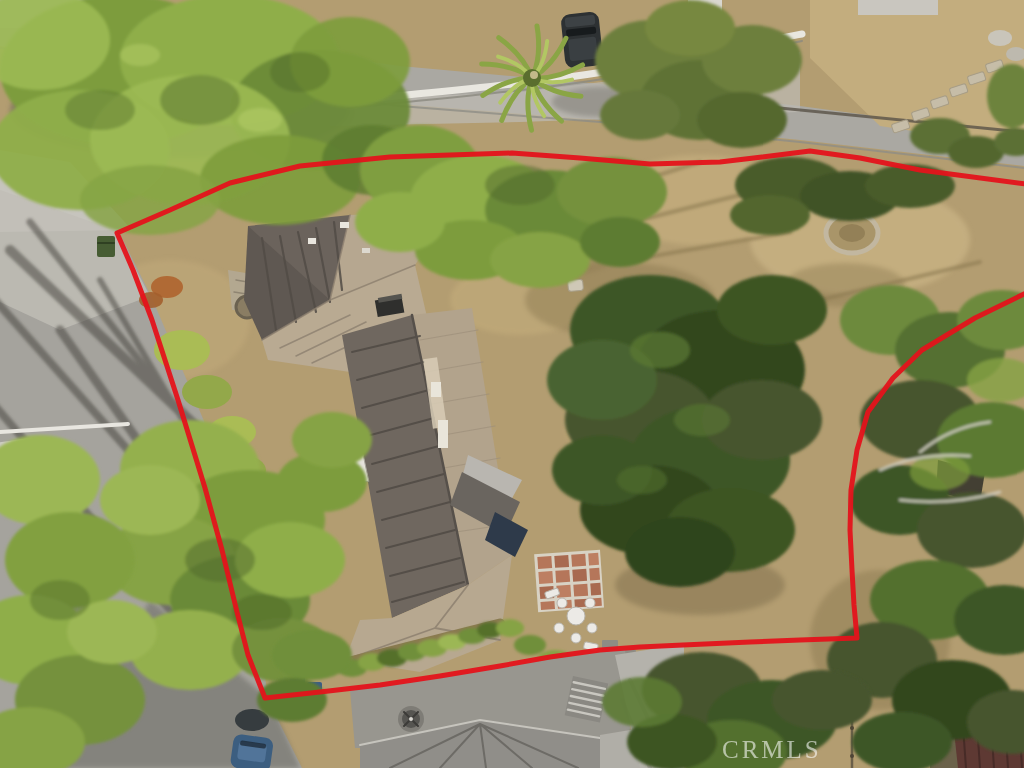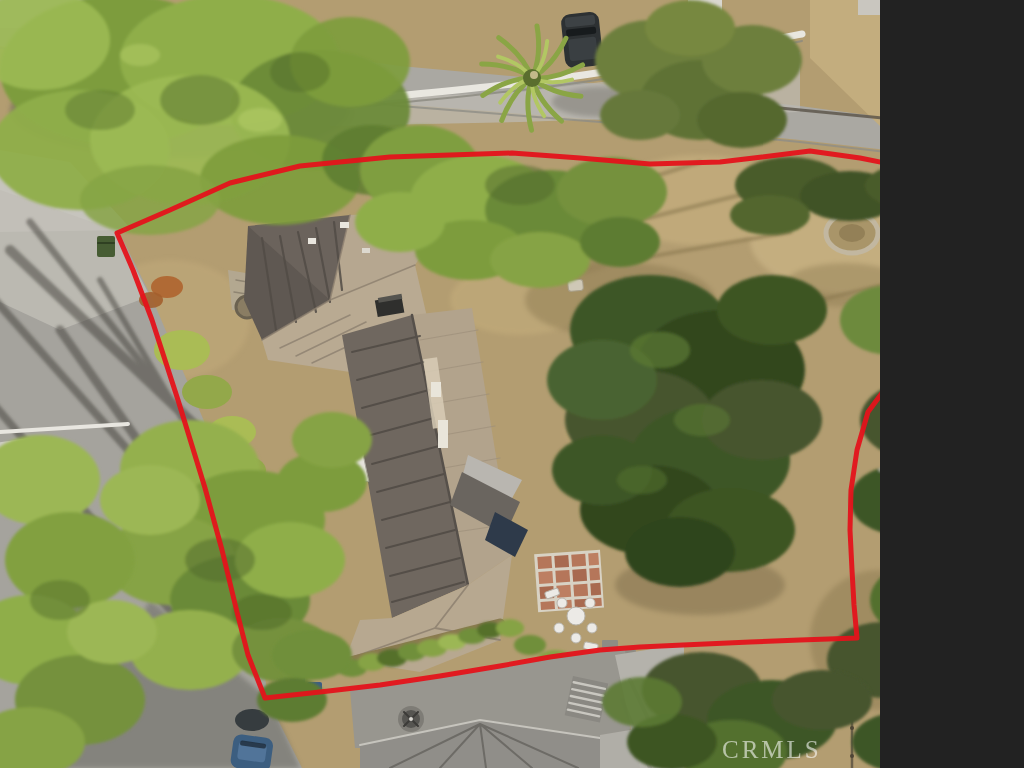--- a/index.html
+++ b/index.html
@@ -1,16 +1,16 @@
 <!DOCTYPE html>
 <html><head>
 <meta charset="utf-8">
 <style>
   html,body{margin:0;padding:0;background:#222;}
-  .stage{position:relative;width:880px;height:768px;overflow:hidden;
+  .stage{position:relative;width:1024px;height:768px;overflow:hidden;
          background:#bef264;font-family:"Liberation Sans",sans-serif;}
   .stage svg{display:block;width:1024px;height:768px;}
   .watermark{font-family:"Liberation Serif",serif;font-size:25px;
              letter-spacing:3px;font-weight:400;}
   line,path{stroke-linecap:round;}
 </style>
 </head>
 <body>
 
 <div class="stage">

